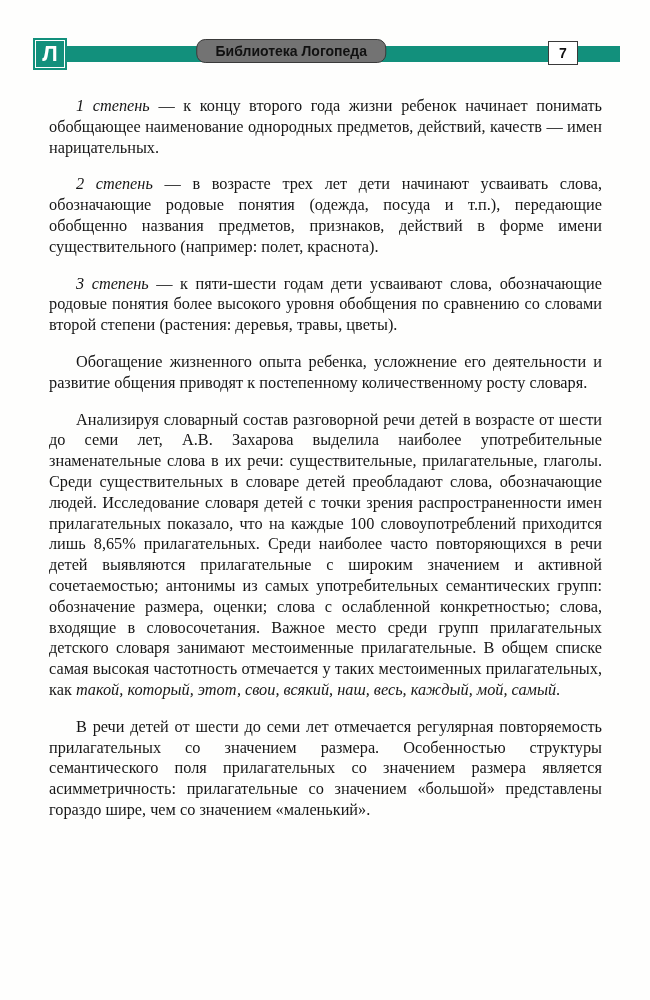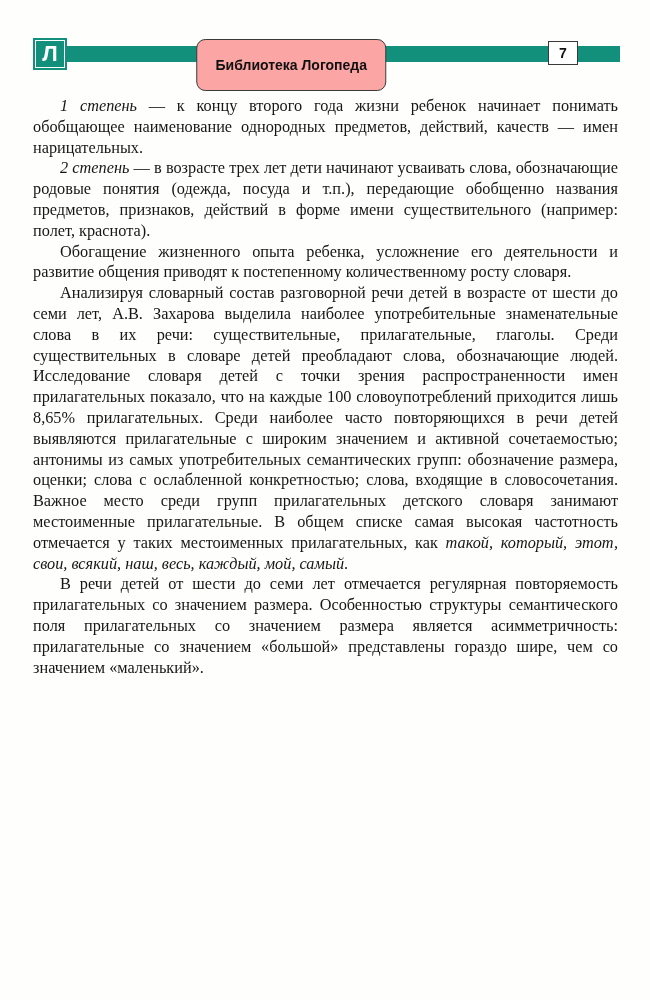--- a/index.html
+++ b/index.html
@@ -46,24 +46,24 @@
     font-family: "Liberation Sans", sans-serif;
     font-weight: bold;
     font-size: 22px;
     box-shadow: inset 0 0 0 2px var(--accent, #12907c), inset 0 0 0 3px #ffffff;
   }
   .title-box {
     position: absolute;
     left: 44%;
     top: 1px;
     transform: translateX(-50%);
-    background: #fca5a5;
+    background: #737373;
     border: 1.5px solid #3a3a3a;
     border-radius: 9px;
-    padding: 17px 18px;
+    padding: 3px 18px;
     font-family: "Liberation Sans", sans-serif;
     font-weight: bold;
     font-size: 14px;
     white-space: nowrap;
     color: #111111;
   }
   .page-num-box {
     position: absolute;
     right: 42px;
     top: 3px;
@@ -81,21 +81,21 @@
     color: #111111;
   }
   
   .content {
     margin: 26px 32px 0 33px;
     font-size: 16.3px;
     line-height: 20.8px;
     text-align: justify;
   }
   .content p {
-    margin: 0;
+    margin: 16px;
     text-indent: 27px;
   }
   .it {
     font-style: italic;
   }
 </style>
 </head>
 <body>
 
 <div class="page">
@@ -112,20 +112,21 @@
       <span>7</span>
     </div>
   </header>
 
   <main class="content">
 
     <p><span class="it">1 степень</span><span> — к концу второго года жизни ребенок начинает понимать обобщающее наименование однородных предметов, действий, качеств — имен нарицательных.</span></p>
 
     <p><span class="it">2 степень</span><span> — в возрасте трех лет дети начинают усваивать слова, обозначающие родовые понятия (одежда, посуда и т.п.), передающие обобщенно названия предметов, признаков, действий в форме имени существительного (например: полет, краснота).</span></p>
 
+    <p><span class="it">3 степень</span><span> — к пяти-шести годам дети усваивают слова, обозначающие родовые понятия более высокого уровня обобщения по сравнению со словами второй степени (растения: деревья, травы, цветы).</span></p>
 
 
     <p><span>Обогащение жизненного опыта ребенка, усложнение его деятельности и развитие общения приводят к постепенному количественному росту словаря.</span></p>
 
 
 
     <p><span>Анализируя словарный состав разговорной речи детей в возрасте от шести до семи лет, А.В. Захарова выделила наиболее употребительные знаменательные слова в их речи: существительные, прилагательные, глаголы. Среди существительных в словаре детей преобладают слова, обозначающие людей. Исследование словаря детей с точки зрения распространенности имен прилагательных показало, что на каждые 100 словоупотреблений приходится лишь 8,65% прилагательных. Среди наиболее часто повторяющихся в речи детей выявляются прилагательные с широким значением и активной сочетаемостью; антонимы из самых употребительных семантических групп: обозначение размера, оценки; слова с ослабленной конкретностью; слова, входящие в словосочетания. Важное место среди групп прилагательных детского словаря занимают местоименные прилагательные. В общем списке самая высокая частотность отмечается у таких местоименных прилагательных, как </span><span class="it">такой, который, этот, свои, всякий, наш, весь, каждый, мой, самый</span><span>.</span></p>
 
     <p><span>В речи детей от шести до семи лет отмечается регулярная повторяемость прилагательных со значением размера. Особенностью структуры семантического поля прилагательных со значением размера является асимметричность: прилагательные со значением «большой» представлены гораздо шире, чем со значением «маленький».</span></p>
 

